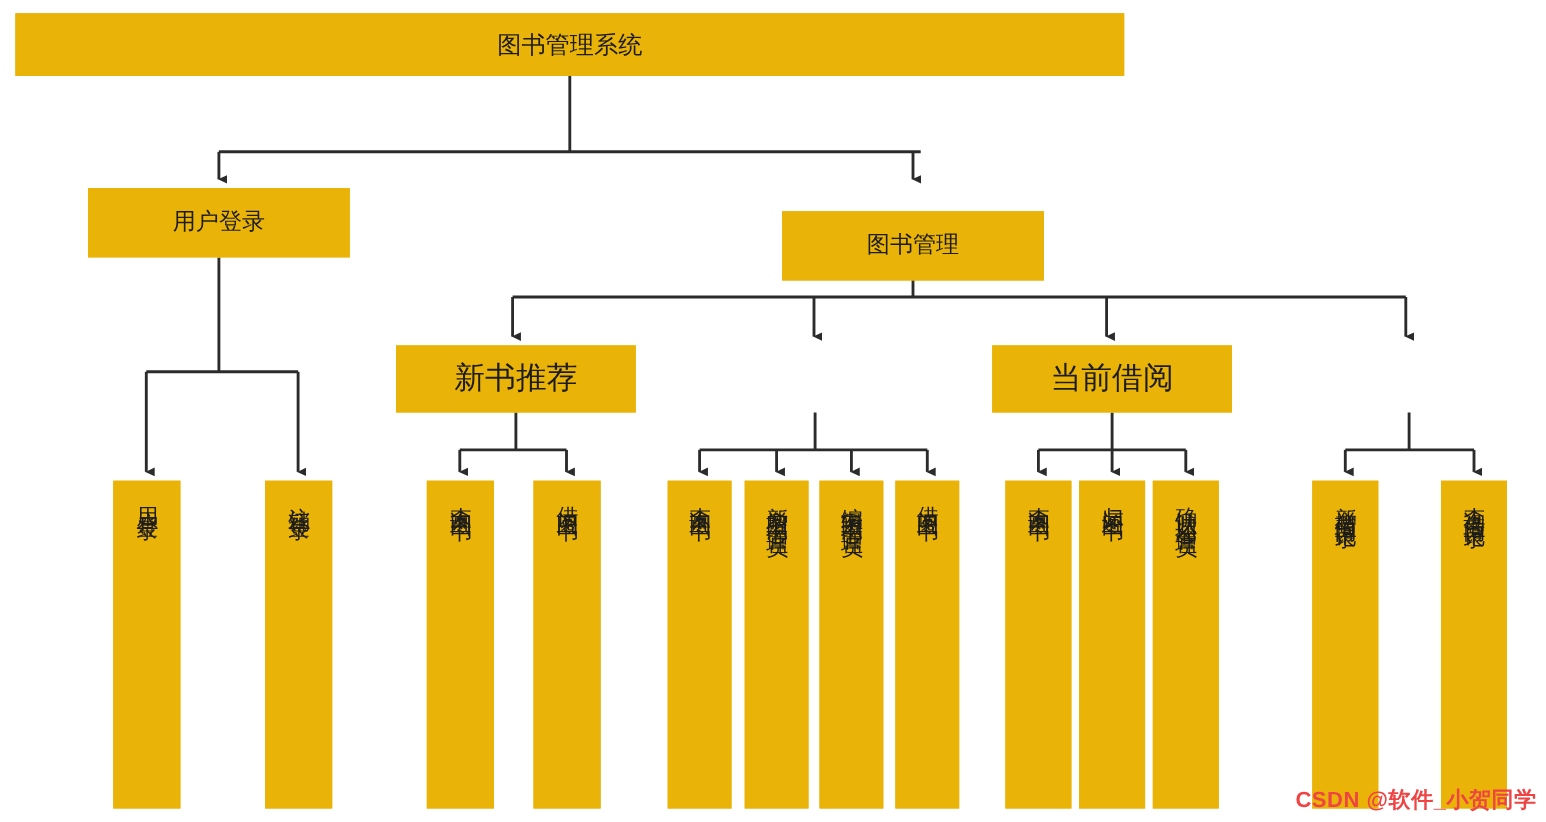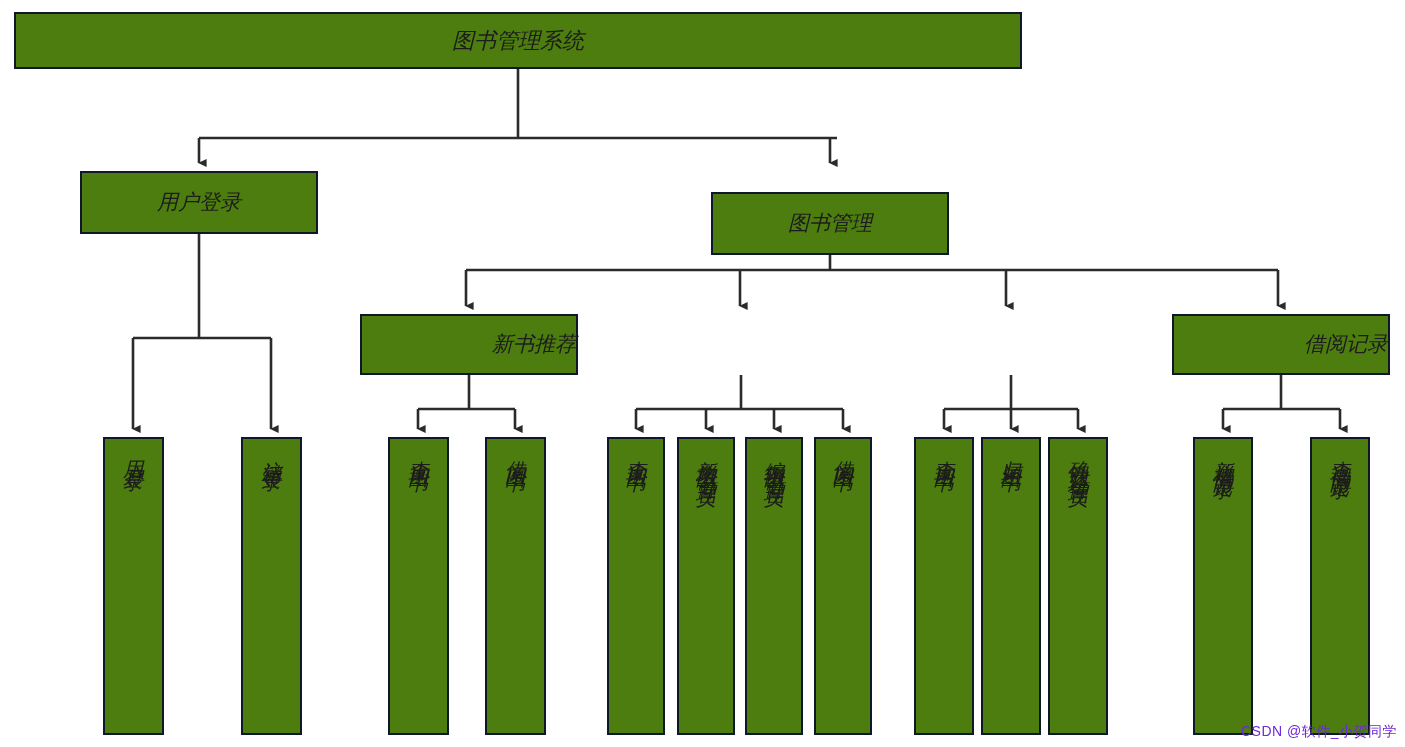--- a/index.html
+++ b/index.html
@@ -21,61 +21,60 @@
     position: absolute;
     left: 0;
     top: 0;
     width: 1405px;
     height: 747px;
     pointer-events: none;
   }
   .node {
     position: absolute;
     box-sizing: border-box;
-    border: 2px solid #0f172a;
-    background: #4d7c0f;
+    border: 2px solid #eab308;
+    background: #eab308;
     color: #1c1c1c;
     display: flex;
     align-items: center;
     justify-content: center;
     text-align: center;
     line-height: 1.15;
-    font-style: italic;
   }
   .node.root {
     font-size: 22px;
   }
   .node.level1 {
     font-size: 21px;
   }
   .node.level2 {
-    font-size: 21px;
-    justify-content: flex-end;
+    font-size: 28px;
   }
   .node.leaf {
     align-items: flex-start;
     justify-content: center;
     padding-top: 6px;
     font-size: 20px;
   }
   .vtext {
     writing-mode: vertical-rl;
     text-orientation: upright;
     letter-spacing: 4px;
     line-height: 1;
     display: block;
   }
   #watermark {
     position: absolute;
     right: 8px;
     bottom: 6px;
-    font-size: 14px;
-    color: #6d28d9;
+    font-size: 20px;
+    color: #ef4444;
     white-space: nowrap;
     letter-spacing: 0.5px;
+    font-weight: bold;
   }
 </style>
 </head>
 <body>
 
 <div id="diagram">
 
   <svg id="connectors" viewBox="0 0 1405 747" width="1405" height="747">
     <defs>
       <marker id="arrow" markerWidth="9" markerHeight="9" refX="4.5" refY="7.6" orient="auto" markerUnits="userSpaceOnUse">
@@ -138,22 +137,22 @@
   <div class="node level1" style="left:80px; top:171px; width:238px; height:63px;">
     <span>用户登录</span>
   </div>
   <div class="node level1" style="left:711px; top:171px; width:238px; height:63px;margin-top:21px;">
     <span>图书管理</span>
   </div>
 
   <div class="node level2" style="left:360px; top:314px; width:218px; height:61px;">
     <span>新书推荐</span>
   </div>
-  <div class="node level2" style="left:1172px; top:314px; width:218px; height:61px;">
-    <span>借阅记录</span>
+  <div class="node level2" style="left:902px; top:314px; width:218px; height:61px;">
+    <span>当前借阅</span>
   </div>
 
   <div class="node leaf" style="left:103px; top:437px; width:61px; height:298px;">
     <span class="vtext">用户登录</span>
   </div>
   <div class="node leaf" style="left:241px; top:437px; width:61px; height:298px;">
     <span class="vtext">注销登录</span>
   </div>
   <div class="node leaf" style="left:388px; top:437px; width:61px; height:298px;">
     <span class="vtext">查询图书</span>

